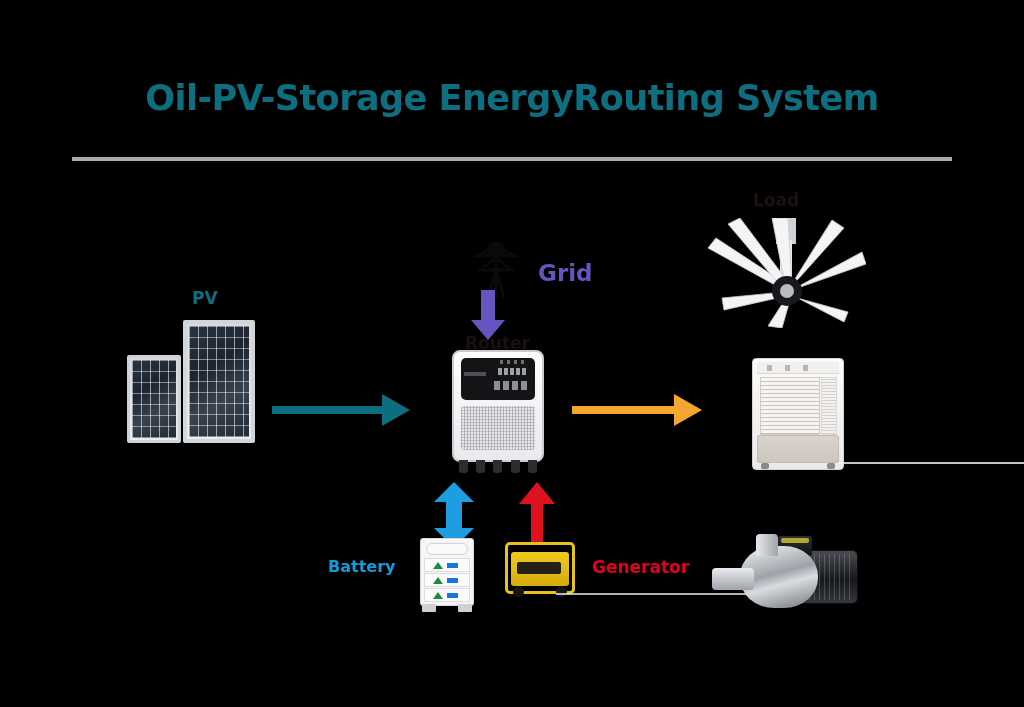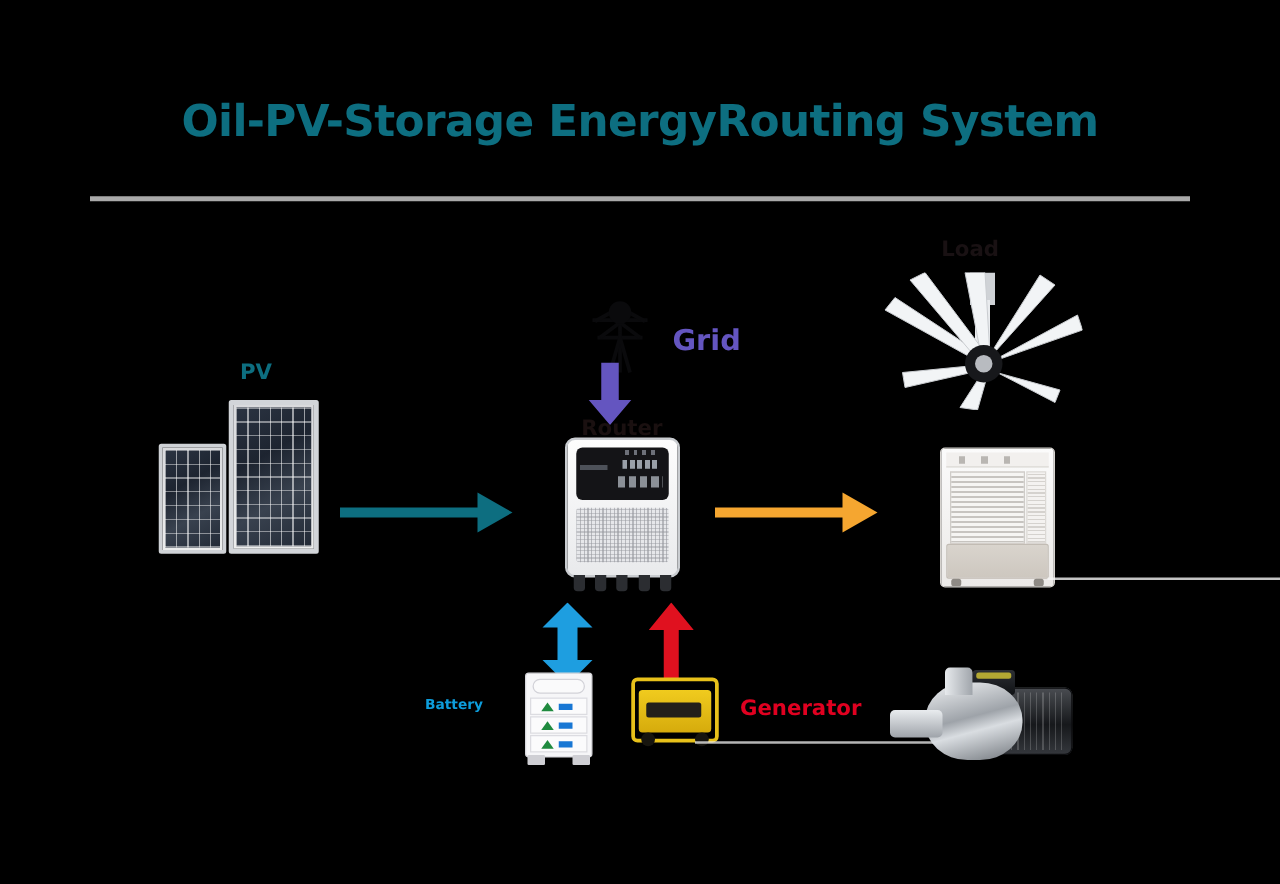--- a/index.html
+++ b/index.html
@@ -26,21 +26,21 @@
     background: #a9a9a9;
   }
 
   
   .lbl { position:absolute; font-weight:bold; white-space:nowrap;text-align:right; }
 
   .lbl-pv   { left:192px; top:288px; font-size:17px; color:#0d6e80; }
   .lbl-grid { left:538px; top:260px; font-size:23px; color:#6455c0; }
   .lbl-router{ left:450px; top:333px; font-size:17px; color:#1a1010;margin-left:15px; }
   .lbl-load { left:753px; top:190px; font-size:17px; color:#191113; }
-  .lbl-batt { left:340px; top:557px; font-size:11px; color:#0d9ddb; }
+  .lbl-batt { left:328px; top:557px; font-size:16px; color:#0d9ddb; }
   .lbl-gen  { left:592px; top:557px; font-size:17px; color:#e00020; }
 
   
   .pv-small {
     position:absolute; left:127px; top:355px; width:54px; height:88px;
     background:linear-gradient(#d9dadd,#eceded);
     border:3px solid #cfd2d6; border-radius:2px;
     padding:2px;
   }
   .pv-large {

